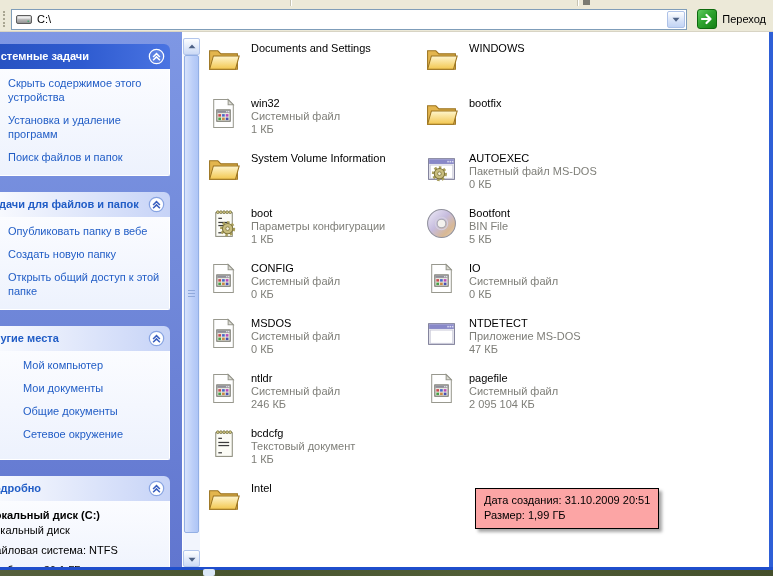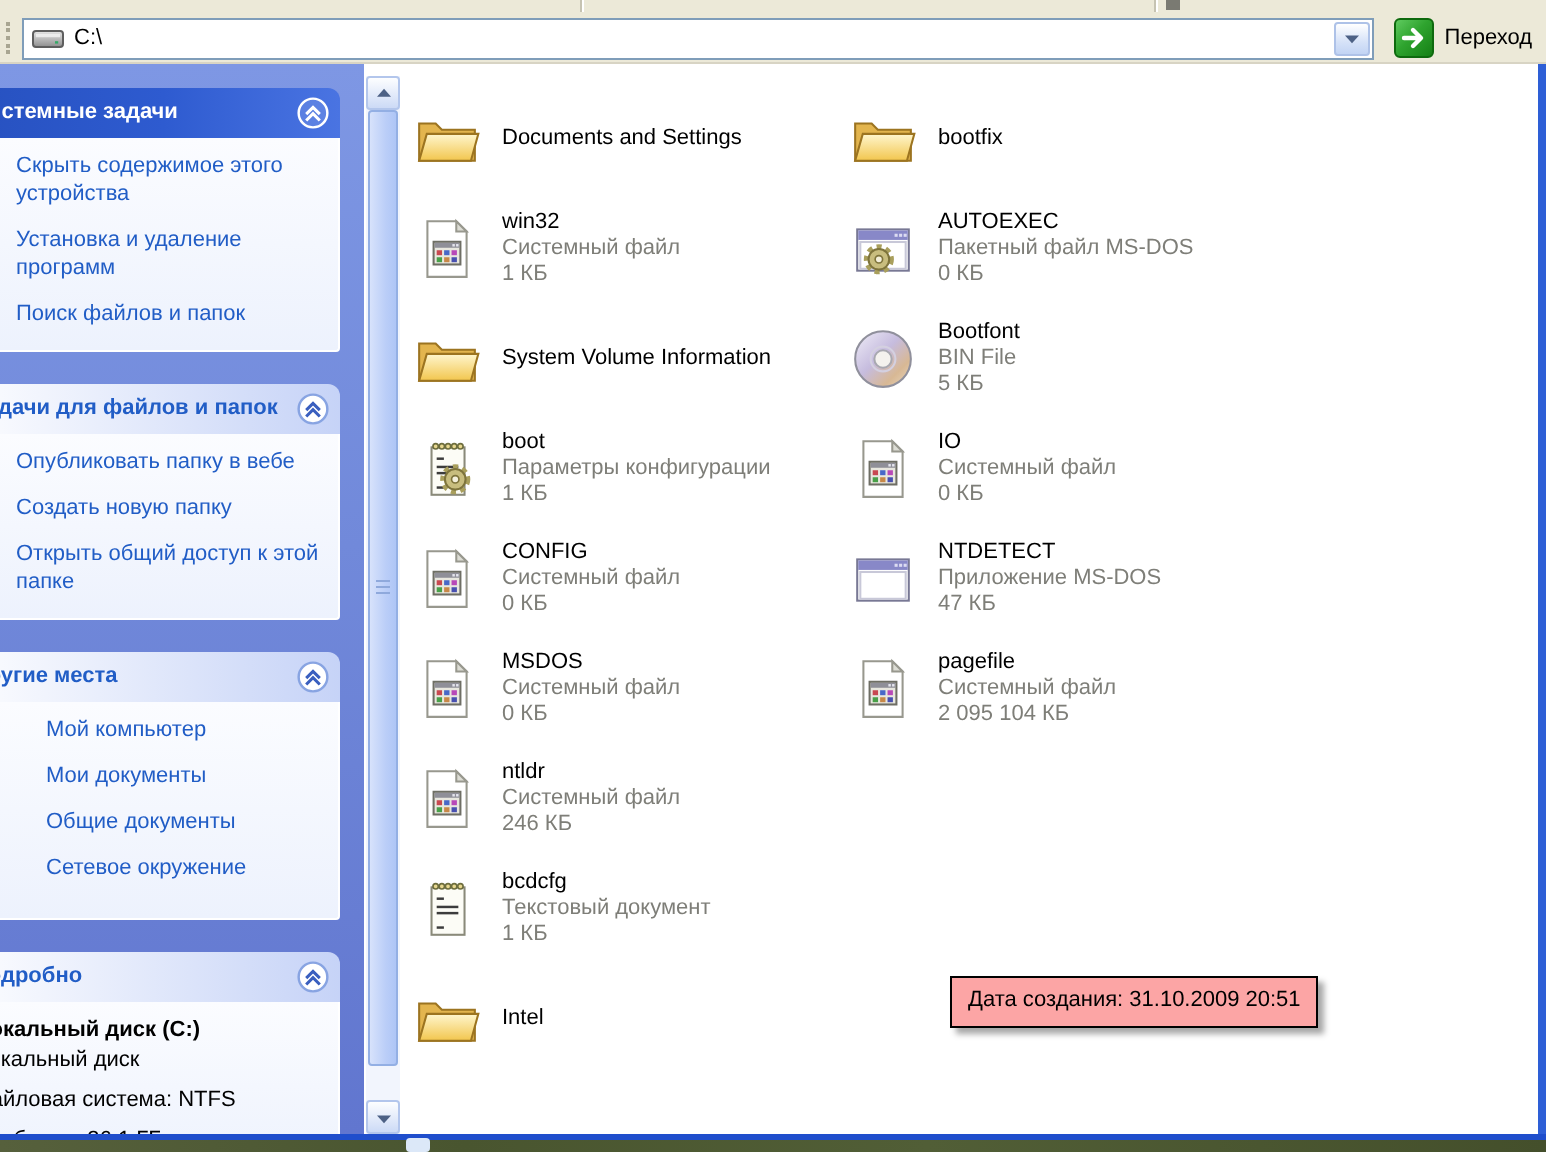--- a/index.html
+++ b/index.html
@@ -98,21 +98,21 @@
     background:repeating-linear-gradient(180deg,#8FA9DC 0 1px, transparent 1px 3px);
   }
 
   
   .content { position:absolute; left:201px; top:0; width:568px; height:535px; background:#FFFFFF; overflow:hidden; }
   .files {
     position:absolute; left:6px; top:10px;
     display:grid; grid-template-columns:218px 330px; grid-template-rows:repeat(9,55px);
     grid-auto-flow:column;
   }
-  .file-item { display:flex; align-items:center; }
+  .file-item { display:flex; align-items:flex-start; }
   .file-icon { width:33px; height:33px; flex:none; margin-right:11px; }
   .file-text { line-height:13px; }
   .file-name { color:#000; }
   .file-meta { color:#7E7E78; }
 
   
   .tooltip {
     position:absolute; left:274px; top:456px;
     background:#fca5a5; border:1px solid #000000;
     padding:4px 8px 5px 8px; line-height:15px; white-space:nowrap;
@@ -445,20 +445,28 @@
 
       <div class="file-item">
         <svg class="file-icon">
             <use href="#i-folder"></use>
           </svg>
         <div class="file-text">
             <div class="file-name">Intel</div>
           </div>
       </div>
 
+      <div class="file-item">
+        <svg class="file-icon">
+            <use href="#i-folder"></use>
+          </svg>
+        <div class="file-text">
+            <div class="file-name">WINDOWS</div>
+          </div>
+      </div>
 
       <div class="file-item">
         <svg class="file-icon">
             <use href="#i-folder"></use>
           </svg>
         <div class="file-text">
             <div class="file-name">bootfix</div>
           </div>
       </div>
 
@@ -514,20 +522,21 @@
           <div class="file-name">pagefile</div>
           <div class="file-meta">Системный файл</div>
           <div class="file-meta">2 095 104 КБ</div>
         </div>
       </div>
 
     </div>
 
     <div class="tooltip">
       <div>Дата создания: 31.10.2009 20:51</div>
+      <div>Размер: 1,99 ГБ</div>
     </div>
   </div>
 </div>
 
 <div class="right-border"></div>
 <div class="bottom-border"></div>
 <div class="desktop-strip"></div>
 <div class="desktop-nub"></div>
 
 </body></html>

